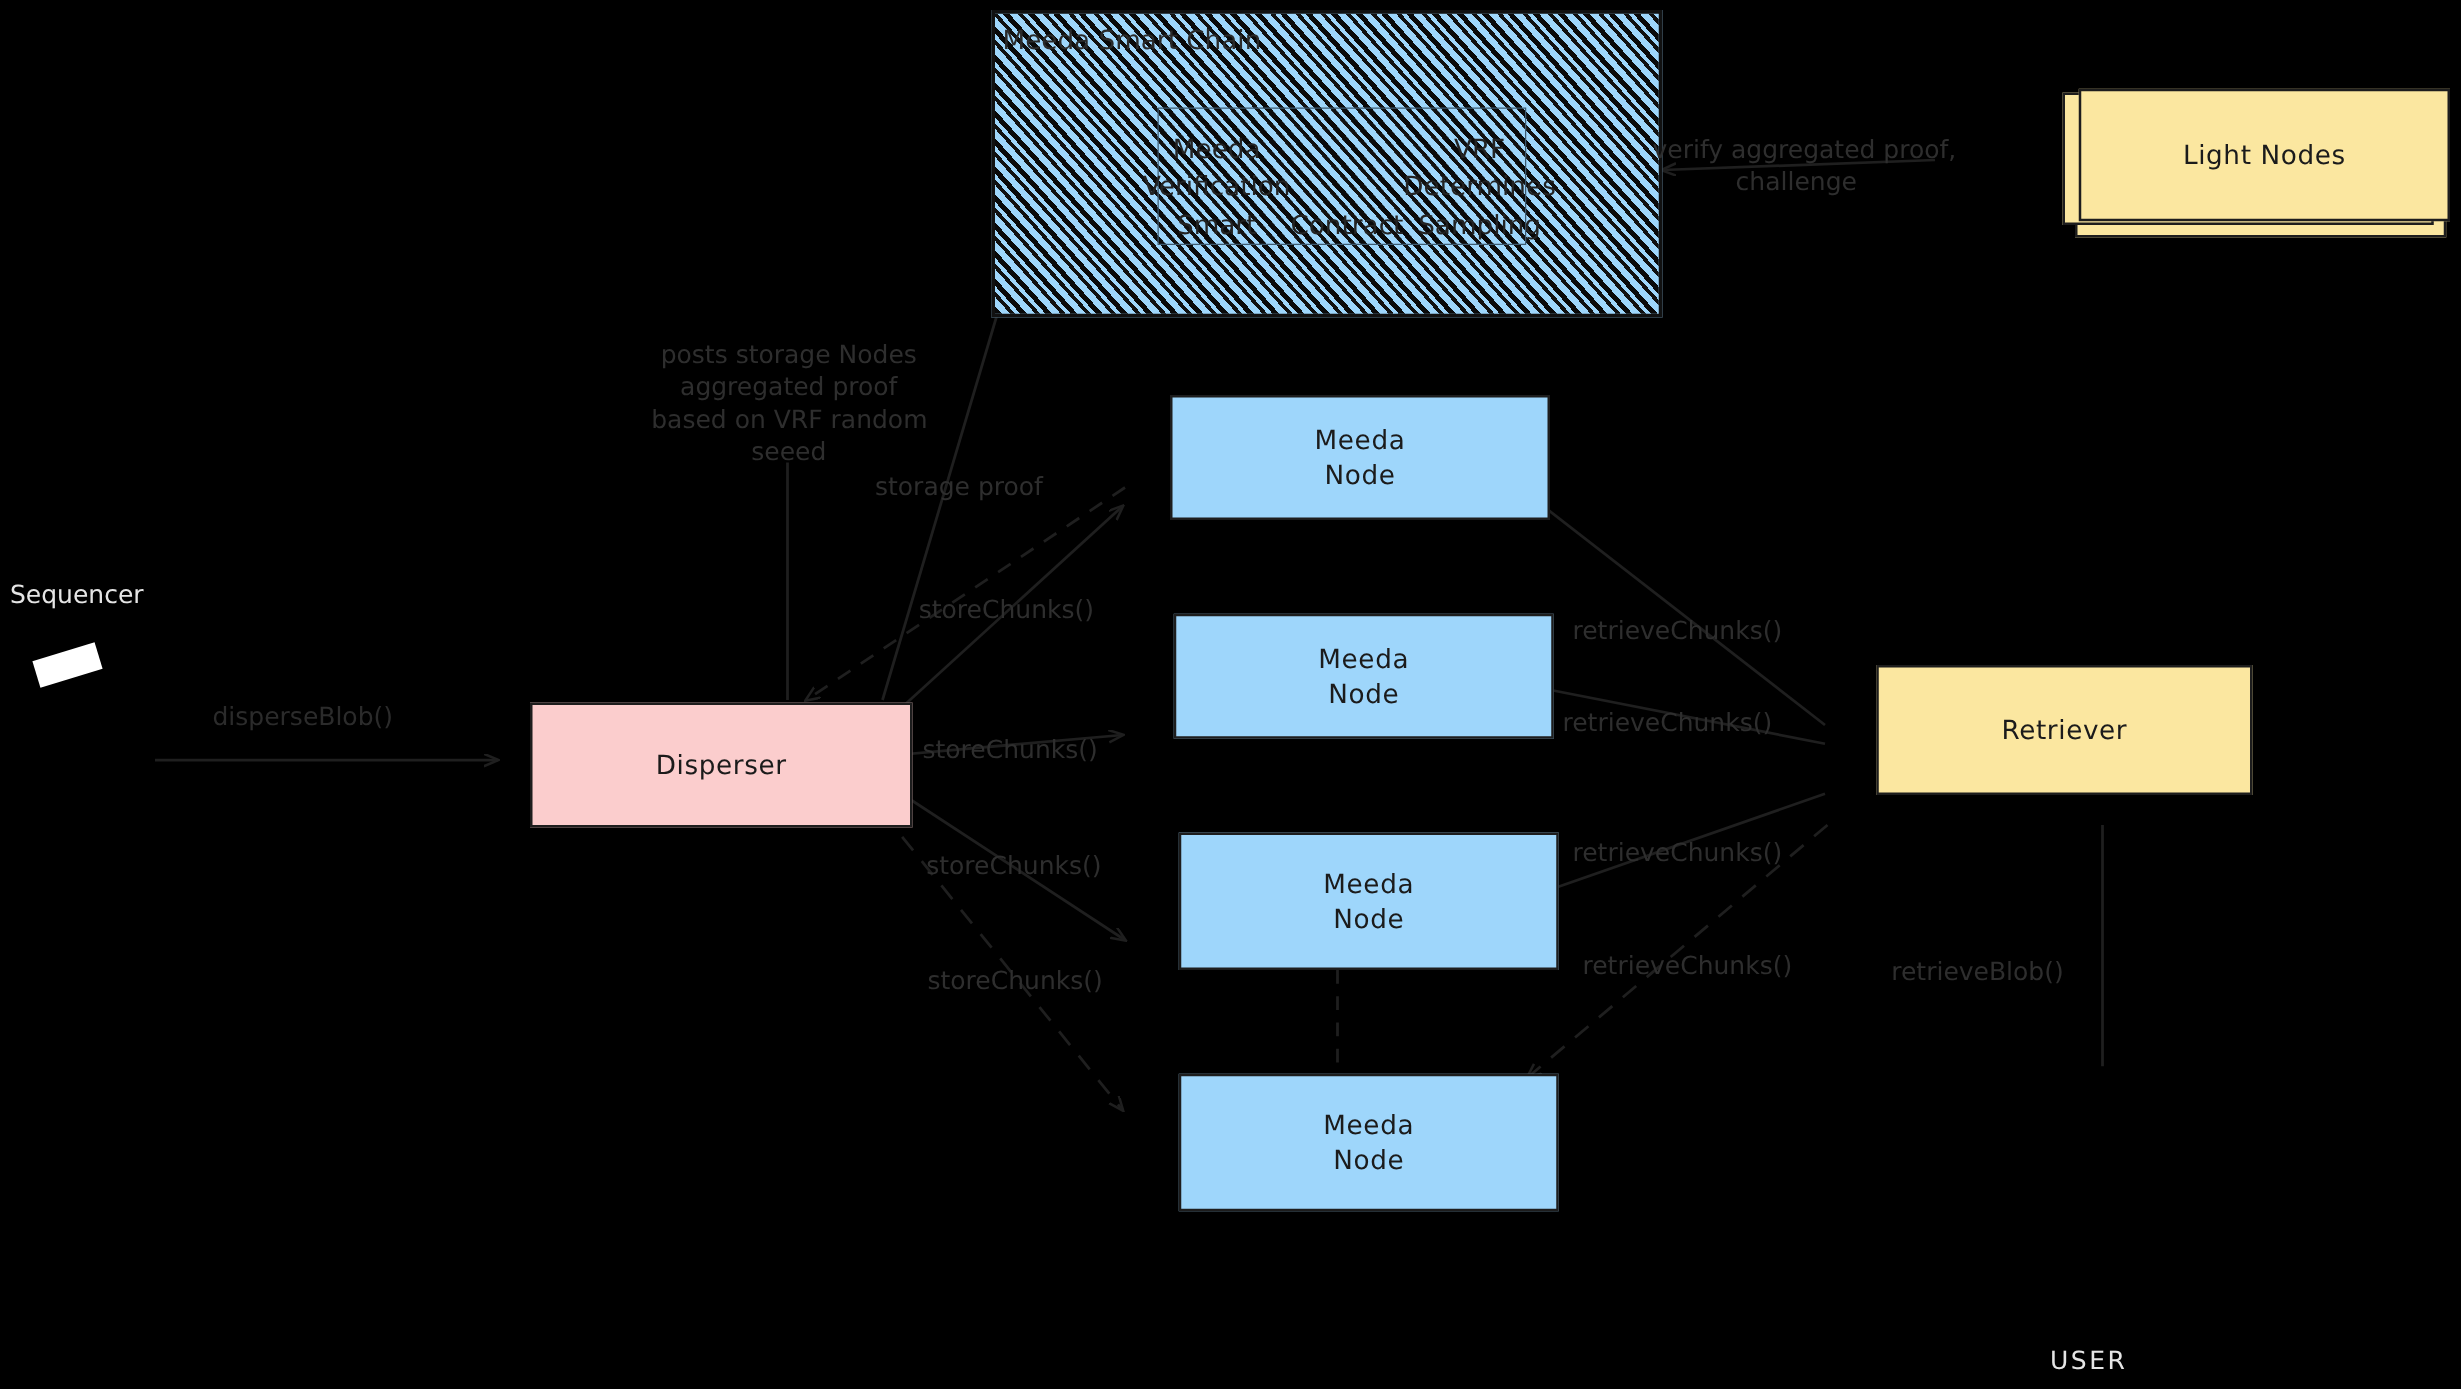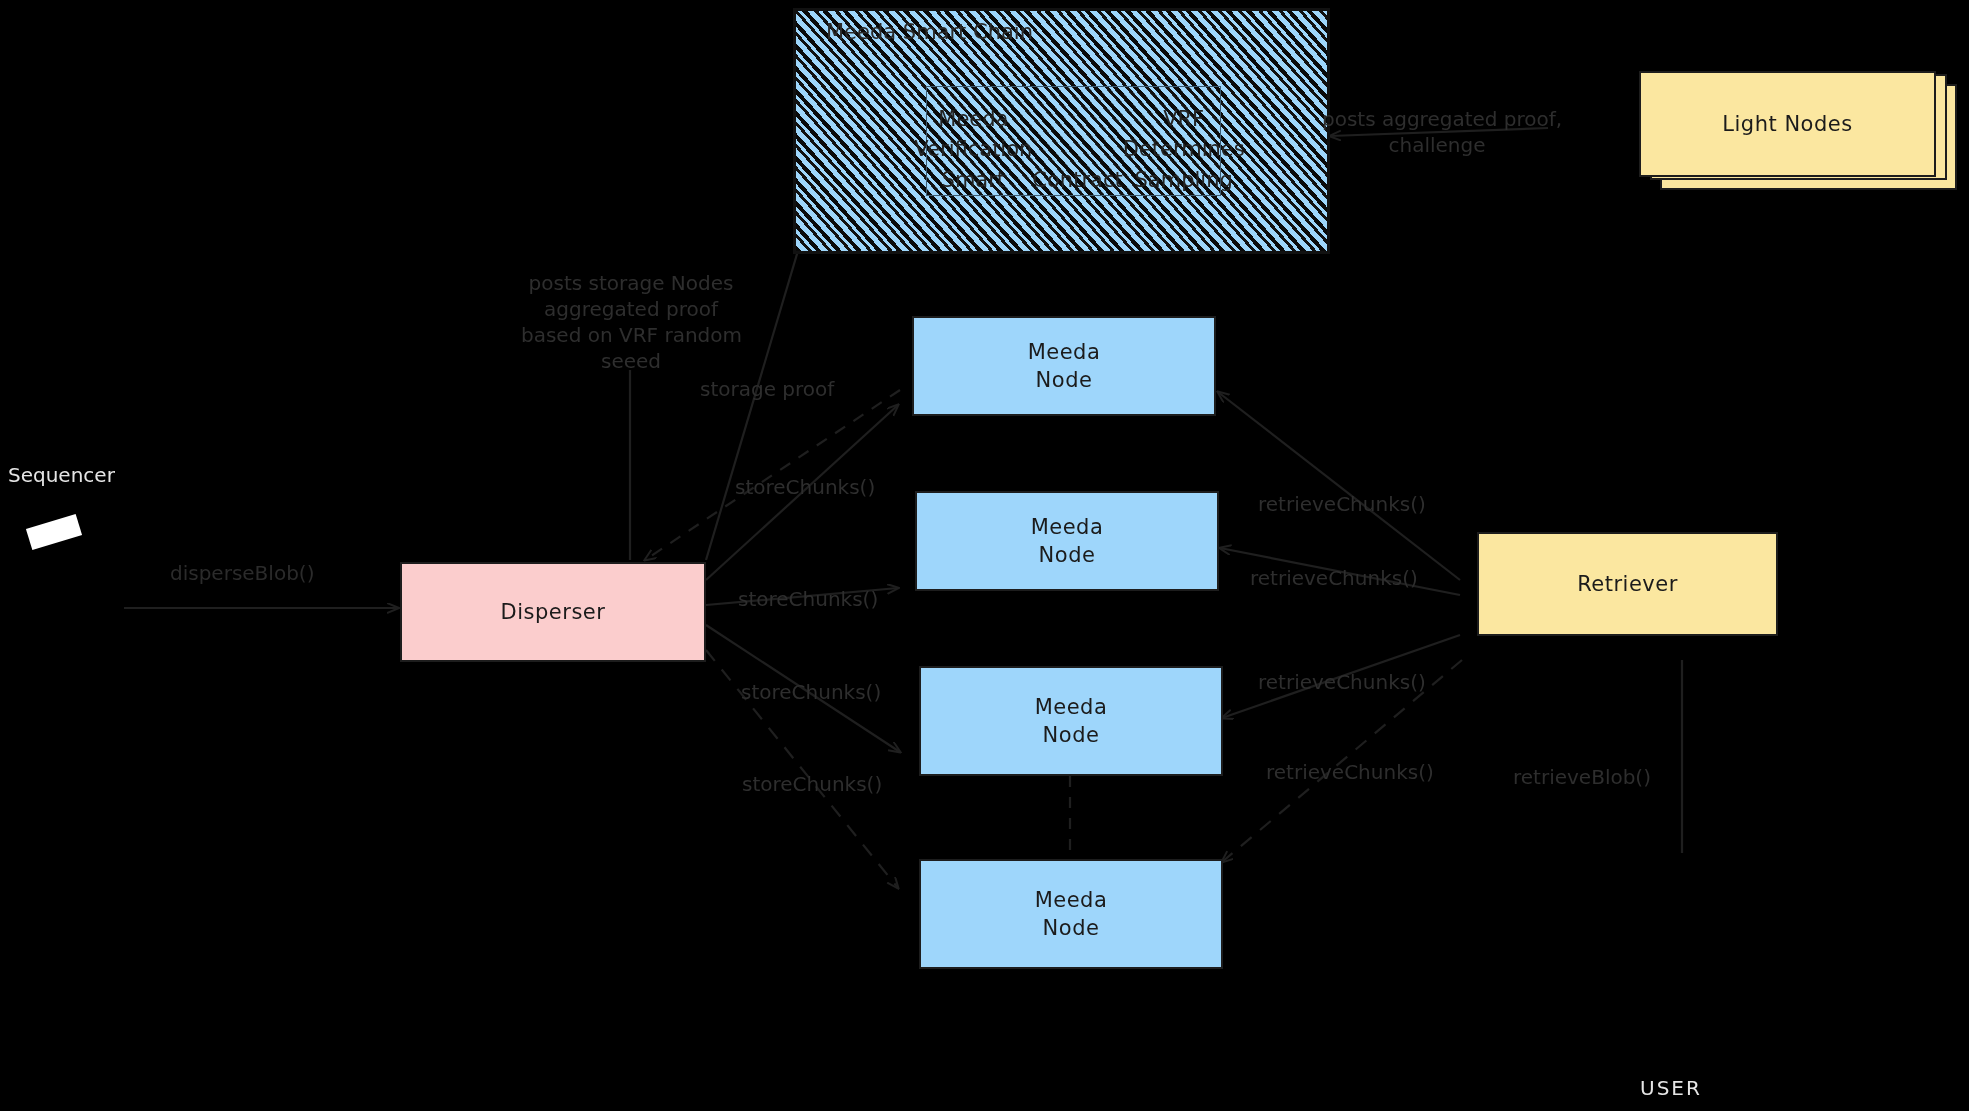--- a/index.html
+++ b/index.html
@@ -3,21 +3,21 @@
 <meta charset="utf-8">
 <style>
   html,body{margin:0;padding:0;background:#000;}
   body{width:1969px;height:1111px;overflow:hidden;
        font-family:"DejaVu Sans",sans-serif;}
   #stage{position:relative;width:1969px;height:1111px;background:#000;}
   svg#wires{position:absolute;left:0;top:0;width:1969px;height:1111px;}
 
   .node{position:absolute;box-sizing:border-box;display:flex;align-items:center;
         justify-content:center;text-align:center;color:#1b1b1b;
-        font-family:"DejaVu Sans",sans-serif;letter-spacing:.5px;}
+        font-family:"DejaVu Sans",sans-serif;letter-spacing:.5px;margin-left:24px;}
   .blue{background:#9ed6fb;border:2.5px solid #1d1d1d;font-size:21px;line-height:1.35;justify-content:center;}
   .pink{background:#fbcdcd;border:2.5px solid #1d1d1d;font-size:21px;}
   .yellow{background:#fbe7a0;border:2.5px solid #1d1d1d;font-size:21px;}
 
   
   .chain{position:absolute;box-sizing:border-box;border:3px solid #111;
          background:repeating-linear-gradient(48deg,
             #0a0a0a 0px,#0a0a0a 4px,
             #9ed6fb 4px,#9ed6fb 9px,
             #111 9px,#111 12px,
@@ -85,21 +85,21 @@
       <line x1="1070" y1="776" x2="1070" y2="858" stroke-dasharray="11,10"></line>
 
       <line x1="1682" y1="660" x2="1682" y2="853"></line>
 
       <line x1="1548" y1="128" x2="1330" y2="136" marker-end="url(#ah)"></line>
     </g>
   </svg>
 
   <div class="chain" style="left:793px;top:8px;width:537px;height:246px;">
   </div>
-  <div class="chain-title" style="left:826px;top:20px;">Meeda Smart Chain</div>
+  <div class="chain-title" style="left:802px;top:20px;">Meeda Smart Chain</div>
   <div class="chain-inner" style="left:926px;top:86px;width:295px;height:110px;">
     <span>Meeda Verification Smart</span>
     <span>Contract</span>
     <span style="margin-top:8px;">VRF Determines Sampling</span>
   </div>
 
   <div class="stackcard" style="left:1660px;top:84px;width:297px;height:106px;"></div>
   <div class="stackcard" style="left:1650px;top:74px;width:297px;height:106px;"></div>
   <div class="node yellow" style="left:1639px;top:71px;width:297px;height:106px;">
     <span>Light Nodes</span>
@@ -157,16 +157,16 @@
   <div class="lbl dim" style="left:741px;top:679px;">storeChunks()</div>
   <div class="lbl dim" style="left:742px;top:771px;">storeChunks()</div>
 
   <div class="lbl dim" style="left:1258px;top:491px;">retrieveChunks()</div>
   <div class="lbl dim" style="left:1250px;top:565px;">retrieveChunks()</div>
   <div class="lbl dim" style="left:1258px;top:669px;">retrieveChunks()</div>
   <div class="lbl dim" style="left:1266px;top:759px;">retrieveChunks()</div>
 
   <div class="lbl dim" style="left:1513px;top:764px;">retrieveBlob()</div>
 
-  <div class="lbl dim" style="left:1322px;top:106px;width:230px;">posts aggregated proof,
+  <div class="lbl dim" style="left:1322px;top:106px;width:230px;">verify aggregated proof,
 challenge</div>
 
 </div>
 
 </body></html>

